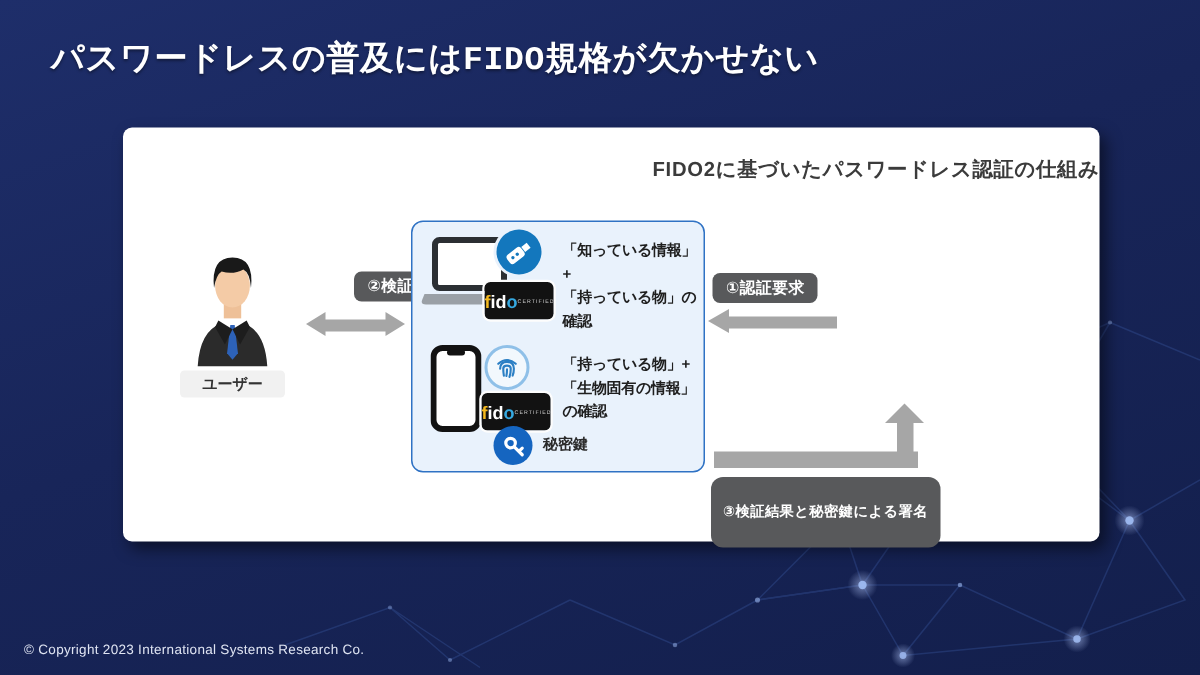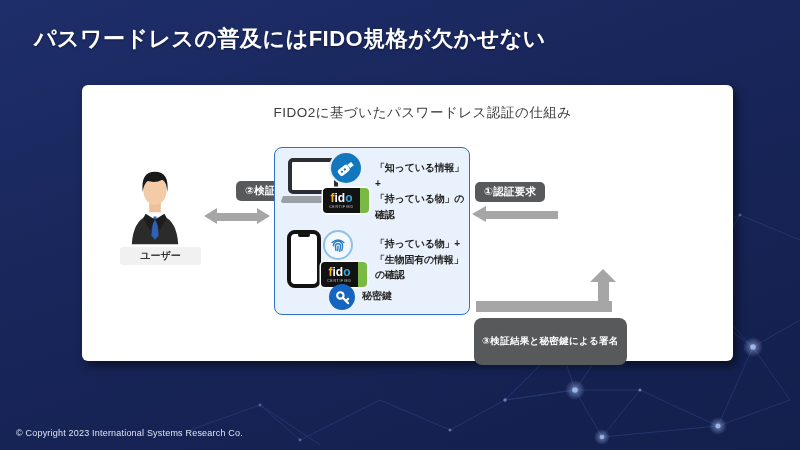--- a/index.html
+++ b/index.html
@@ -7,33 +7,34 @@
   body {
     font-family:"Liberation Sans","DejaVu Sans",sans-serif;
     background:linear-gradient(160deg,#1e2e6a 0%,#182559 45%,#131f4c 100%);
     position:relative; color:#fff;
   }
   .bg-net { position:absolute; inset:0; z-index:0; }
   .slide-title {
     position:absolute; left:34px; top:24px; z-index:2;
     font-size:22px; font-weight:700; letter-spacing:0.5px; color:#ffffff;
     text-shadow:0 1px 2px rgba(0,0,0,.4);
+    font-family:Liberation Mono, monospace;
   }
   .copyright {
     position:absolute; left:16px; top:428px; z-index:2;
     font-size:9px; color:#dfe4f2; letter-spacing:0.2px;text-align:right;
   }
   .panel {
     position:absolute; left:82px; top:85px; width:651px; height:276px; z-index:1;
     background:#ffffff; border-radius:6px;
     box-shadow:4px 5px 10px rgba(0,0,0,.5);
   }
   .diagram-title {
-    position:absolute; top:19px; left:0; width:100%; text-align:center;
-    font-size:13.5px; font-weight:400; color:#3b3b3b; letter-spacing:0.5px;margin-left:15px;
+    position:absolute; top:19px; left:0; width:100%; text-align:right;
+    font-size:13.5px; font-weight:700; color:#3b3b3b; letter-spacing:0.5px;
   }
   
   .badge {
     position:absolute; background:#58595b; color:#fff; border-radius:5px;
     padding:3px 9px; font-size:10.5px; font-weight:600; white-space:nowrap;
     text-align:center; letter-spacing:0.3px;
   }
   .badge.small { font-size:9.5px; border-radius:8px; padding:17px 8px; }
   .bubble {
     position:absolute; left:466px; top:44px; width:154px;
@@ -71,33 +72,33 @@
   .option-text {
     position:absolute; white-space:pre-line; font-size:10px; font-weight:600;
     color:#1f1f1f; line-height:1.55; letter-spacing:-0.2px;
   }
   .or-text { position:absolute; top:63px; left:0; width:100%; text-align:center;
     font-size:12px; font-weight:700; color:#333; }
   .jp-label { position:absolute; font-size:10px; font-weight:600; color:#2a2a2a; white-space:nowrap; }
   
   .avatar { position:absolute; left:44px; top:80px; width:58px; height:80px; }
   .user-label {
-    position:absolute; left:38px; top:162px; width:81px; height:18px;
+    position:absolute; left:38px; top:162px; width:70px; height:18px;
     background:#f1f1f1; border-radius:3px; color:#333; font-size:10px; font-weight:600;
     display:flex; align-items:center; justify-content:center;
   }
   
   .circle { position:absolute; border-radius:50%; display:flex; align-items:center; justify-content:center; }
   .c-usb { background:#1377bd; width:30px; height:30px; box-shadow:0 0 0 2px #e9f2fc; }
   .c-fp  { background:#f2f8fd; width:30px; height:30px; border:2px solid #8fc0e8; }
   .c-key { background:#1565c0; width:26px; height:26px; }
   .c-pub { background:#a9d4ef; width:24px; height:24px; }
   
   .fido { position:absolute; display:flex; width:46px; height:25px; border-radius:4px; overflow:hidden; box-shadow:0 0 0 1.5px #fdfdfd; }
-  .fido-main { flex:1; background:#121212; display:flex; flex-direction:column; align-items:center; justify-content:center; }
+  .fido-main { flex:1; background:#121212; display:flex; flex-direction:row; align-items:center; justify-content:center; }
   .fido-word { font-size:12px; font-weight:700; line-height:1; letter-spacing:0; }
   .fido-sub { font-size:3.5px; letter-spacing:0.7px; color:#cfcfcf; margin-top:1px; }
   .fido-stripe { width:9px; background:#7ab943; }
   .fl-f { color:#f5b91e; } .fl-i { color:#ffffff; } .fl-d { color:#ffffff; } .fl-o { color:#35a8e0; }
   svg.icon { display:block; }
 </style>
 </head>
 <body>
 
 <svg class="bg-net" width="800" height="450" viewBox="0 0 800 450">

